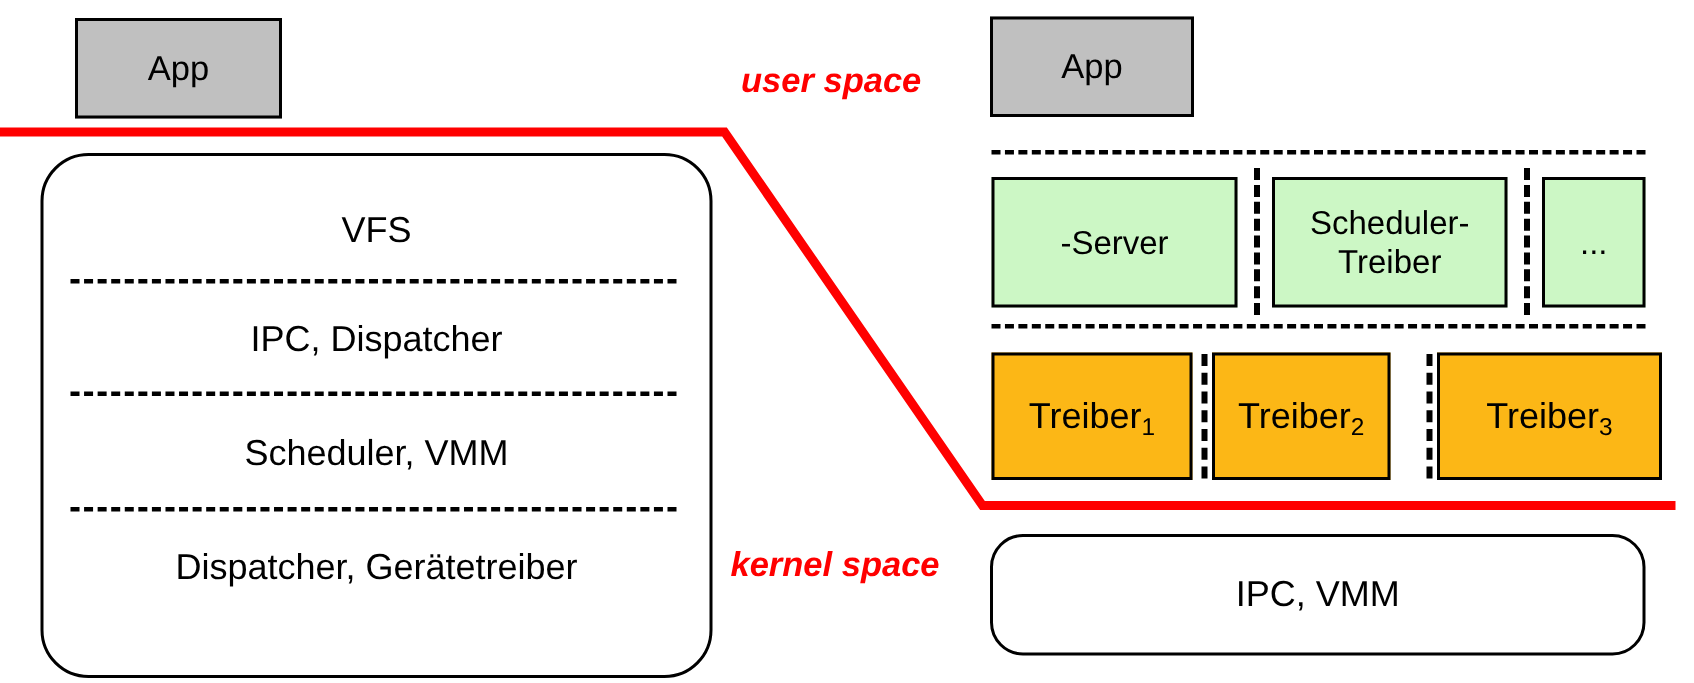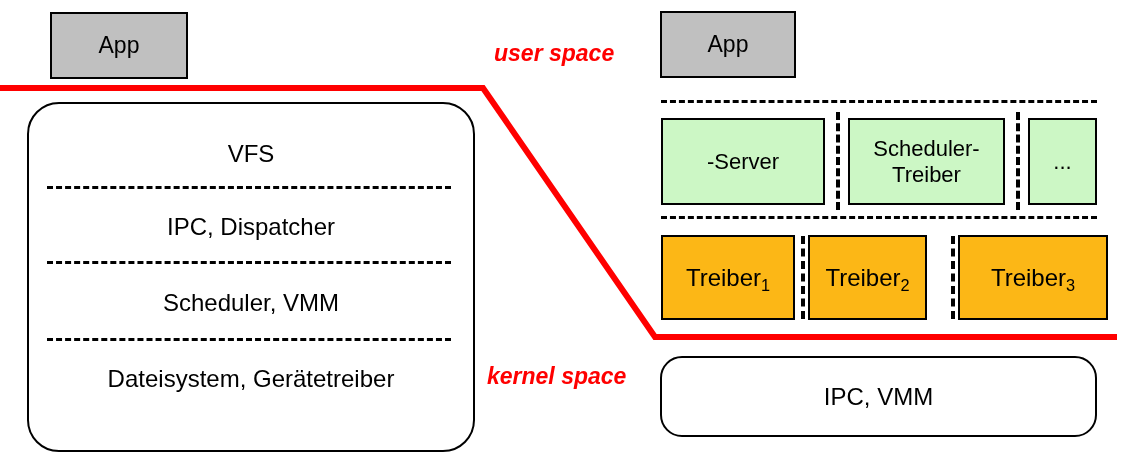--- a/index.html
+++ b/index.html
@@ -124,21 +124,21 @@
 
     <div class="layer-label" style="top:36px;">VFS</div>
     <div class="hsep" style="left:18px; top:82px; width:404px;"></div>
 
     <div class="layer-label" style="top:109px;">IPC, Dispatcher</div>
     <div class="hsep" style="left:18px; top:157px; width:404px;"></div>
 
     <div class="layer-label" style="top:185px;">Scheduler, VMM</div>
     <div class="hsep" style="left:18px; top:234px; width:404px;"></div>
 
-    <div class="layer-label" style="top:261px;">Dateisystem, Gerätetreiber</div>
+    <div class="layer-label" style="top:261px;">Dispatcher, Gerätetreiber</div>
   </div>
 
   <div class="box app-box" style="left:660px; top:11px; width:136px; height:67px;">
     <span>App</span>
   </div>
 
   <div class="hsep" style="left:661px; top:100px; width:436px;"></div>
   <div class="hsep" style="left:661px; top:216px; width:436px;"></div>
 
   <div class="vsep" style="left:836px; top:112px; height:98px;"></div>

